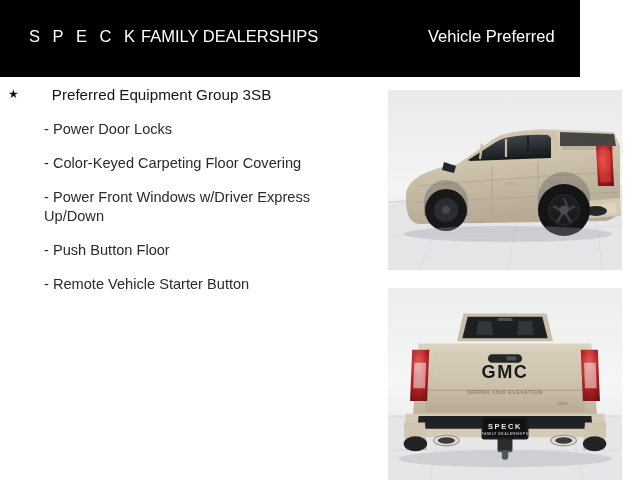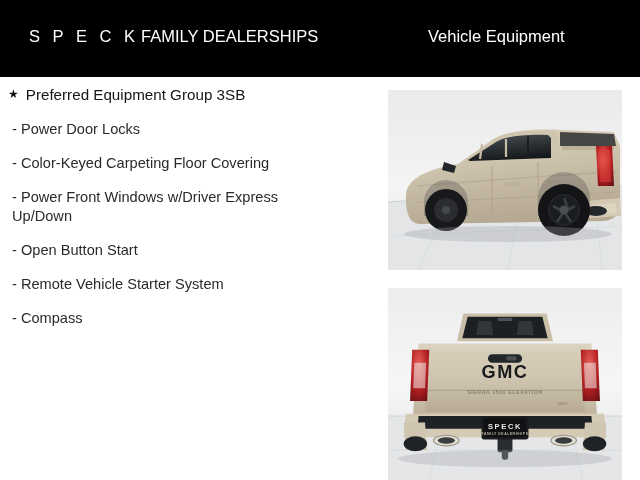--- a/index.html
+++ b/index.html
@@ -16,21 +16,21 @@
     position: relative;
     width: 640px;
     height: 480px;
     background: #ffffff;
   }
 
   
   .header-bar {
     position: absolute;
     left: 0; top: 0;
-    width: 640px;
+    width: 580px;
     height: 77px;
     background: #000000;
   }
   .brand {
     position: absolute;
     left: 29px;
     top: 27px;
     color: #ffffff;
     font-size: 16.5px;
     font-weight: 400;
@@ -72,27 +72,28 @@
     line-height: 21px;
     color: #121212;
     margin-right: 7px;
     flex: 0 0 auto;
   }
   .group-title {
     font-size: 15.2px;
     line-height: 21px;
     color: #151515;
     font-weight: 400;
+    margin-left: 26px;
   }
   .sub-item {
     font-size: 14.6px;
     line-height: 19px;
     color: #2a2a2a;
     font-weight: 400;
-    padding-left: 12px;
+    padding-left: 44px;
     margin-bottom: 15px;
     max-width: 330px;
   }
   .sub-item:last-child { margin-bottom: 0; }
 
   
   .photo {
     position: absolute;
     left: 388px;
     width: 234px;
@@ -105,36 +106,35 @@
 </style>
 </head>
 <body>
 
 <div class="slide">
 
   <div class="header-bar">
     <div class="brand">
       <span class="brand-speck">S P E C K</span><span class="brand-rest">FAMILY DEALERSHIPS</span>
     </div>
-    <div class="header-title">Vehicle Equipment</div>
+    <div class="header-title">Vehicle Preferred</div>
   </div>
 
   <div class="feature-list">
 
     <div class="feature-group">
       <span class="star-icon">★</span>
       <span class="group-title">Preferred Equipment Group 3SB</span>
     </div>
 
     <div class="sub-item">- Power Door Locks</div>
     <div class="sub-item">- Color-Keyed Carpeting Floor Covering</div>
     <div class="sub-item">- Power Front Windows w/Driver Express Up/Down</div>
-    <div class="sub-item">- Open Button Start</div>
-    <div class="sub-item">- Remote Vehicle Starter System</div>
-    <div class="sub-item">- Compass</div>
+    <div class="sub-item">- Push Button Floor</div>
+    <div class="sub-item">- Remote Vehicle Starter Button</div>
   </div>
 
   <div class="photo photo-top">
     <svg viewBox="0 0 234 180" preserveAspectRatio="xMidYMid slice">
       <defs>
         <linearGradient id="bgTop" x1="0" y1="0" x2="0" y2="1">
           <stop offset="0%" stop-color="#e9eaec"></stop>
           <stop offset="55%" stop-color="#f4f4f4"></stop>
           <stop offset="100%" stop-color="#dfe1e3"></stop>
         </linearGradient>

